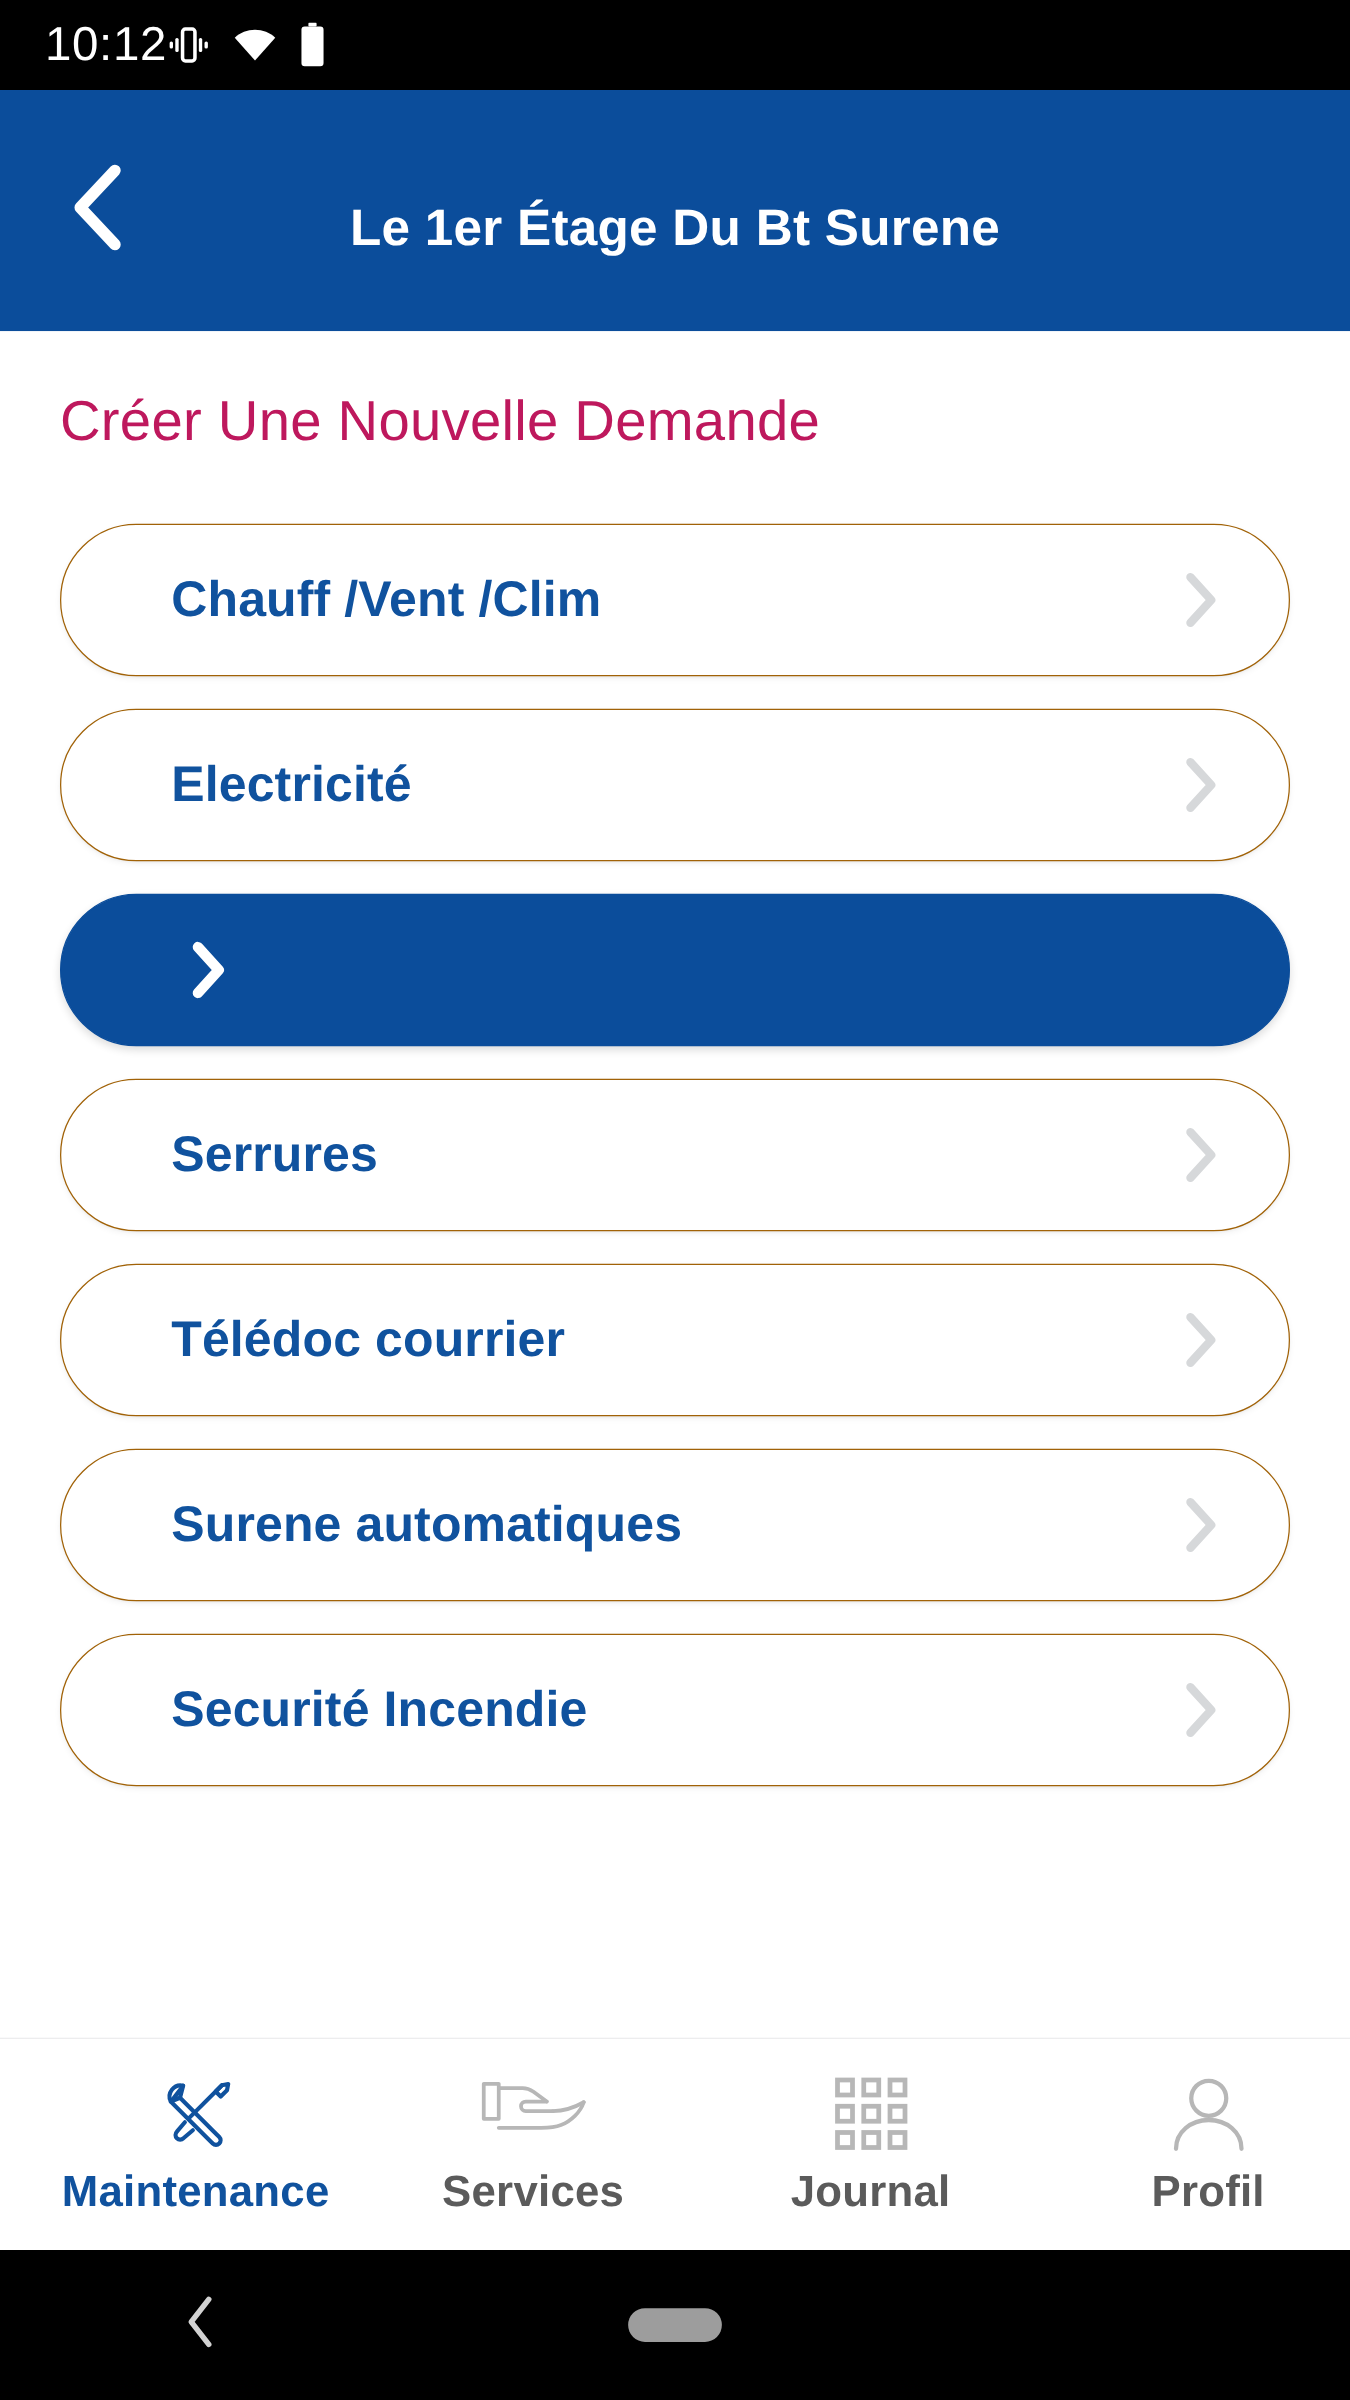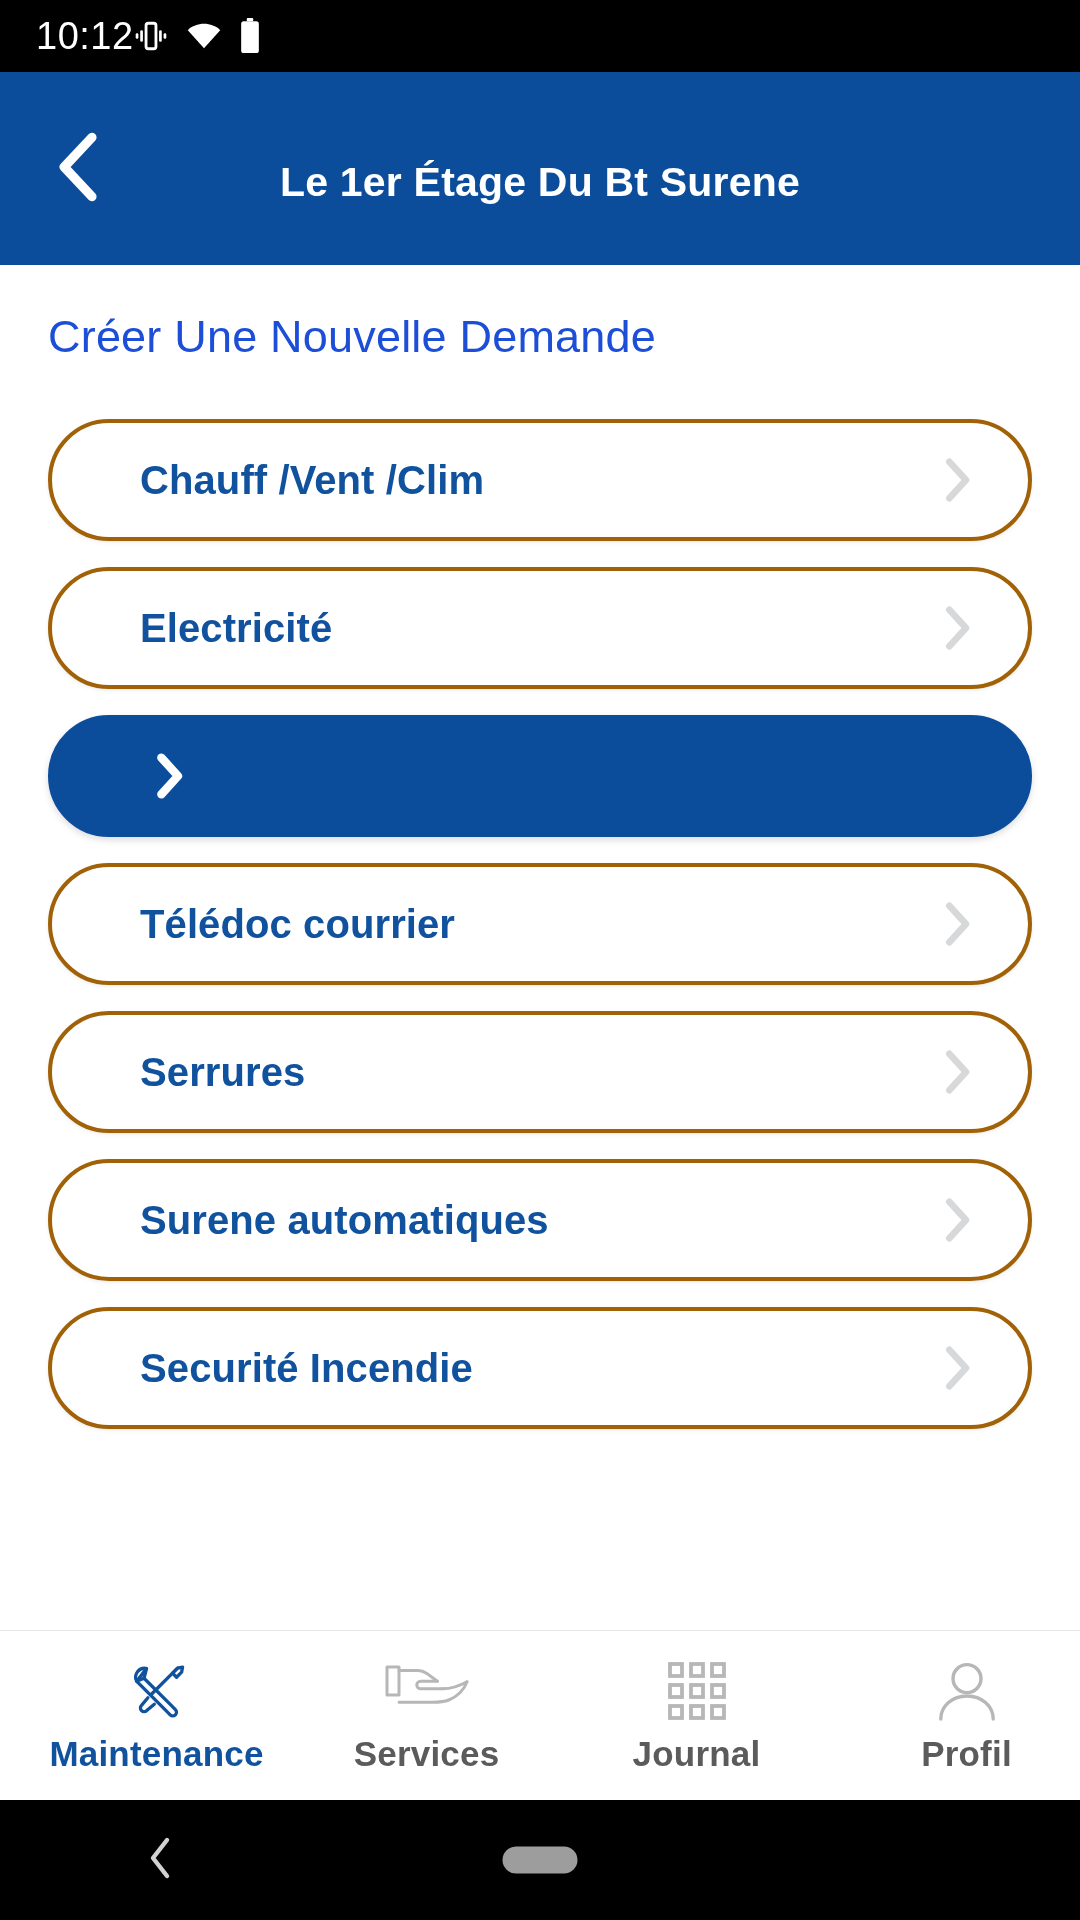--- a/index.html
+++ b/index.html
@@ -32,29 +32,29 @@
     cursor:pointer;
   }
   .appbar-title {
     width:100%; text-align:center; color:#ffffff;
     font-size:41px; font-weight:bold; letter-spacing:0.2px;margin-top:28px;
   }
 
   
   .content { flex:1 1 auto; background:#ffffff; padding:0 48px; overflow:hidden; position:relative; }
   .page-title {
-    color:#1d4ed8; font-size:45px; font-weight:400;
+    color:#be185d; font-size:45px; font-weight:400;
     margin:46px 0 0 0; letter-spacing:0.2px;
   }
 
   .list { margin-top:56px; display:flex; flex-direction:column; gap:26px; }
 
   .list-item {
     height:122px; border-radius:70px;
-    background:#ffffff; border:4px solid #a16207;
+    background:#ffffff; border:1px solid #a16207;
     box-shadow:0 2px 5px rgba(0,0,0,0.055), 0 1px 2px rgba(0,0,0,0.04);
     display:flex; align-items:center; justify-content:space-between;
     padding:0 44px 0 88px; cursor:pointer;
   }
   .list-item .label {
     color:#10529E; font-size:40px; font-weight:bold; letter-spacing:0.1px;
   }
   .list-item .chev { display:flex; align-items:center; justify-content:center; width:56px; }
   .list-item .chev svg { stroke:#d6d8da; }
 
@@ -159,30 +159,30 @@
 
       <div class="list-item selected">
         <span class="chev">
           <svg width="34" height="50" viewBox="0 0 20 30" fill="none" stroke-width="4" stroke-linecap="round" stroke-linejoin="round">
             <polyline points="6,4 16,15 6,26"></polyline>
           </svg>
         </span>
       </div>
 
       <div class="list-item">
+        <span class="label">Serrures</span>
+        <span class="chev">
+          <svg width="34" height="50" viewBox="0 0 20 30" fill="none" stroke-width="4" stroke-linecap="round" stroke-linejoin="round">
+            <polyline points="6,4 16,15 6,26"></polyline>
+          </svg>
+        </span>
+      </div>
+
+      <div class="list-item">
         <span class="label">Télédoc courrier</span>
-        <span class="chev">
-          <svg width="34" height="50" viewBox="0 0 20 30" fill="none" stroke-width="4" stroke-linecap="round" stroke-linejoin="round">
-            <polyline points="6,4 16,15 6,26"></polyline>
-          </svg>
-        </span>
-      </div>
-
-      <div class="list-item">
-        <span class="label">Serrures</span>
         <span class="chev">
           <svg width="34" height="50" viewBox="0 0 20 30" fill="none" stroke-width="4" stroke-linecap="round" stroke-linejoin="round">
             <polyline points="6,4 16,15 6,26"></polyline>
           </svg>
         </span>
       </div>
 
       <div class="list-item">
         <span class="label">Surene automatiques</span>
         <span class="chev">

